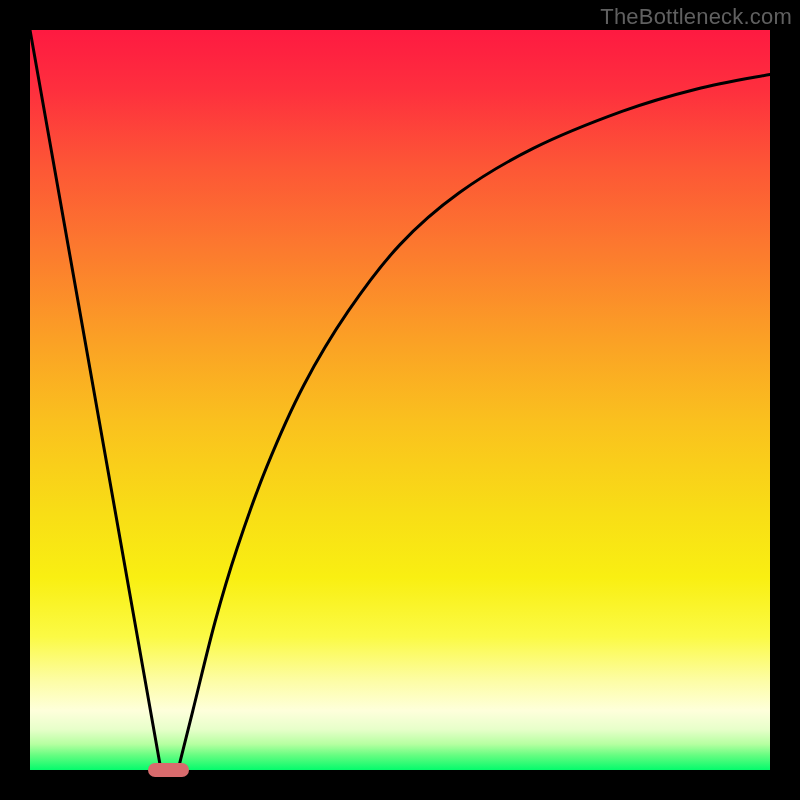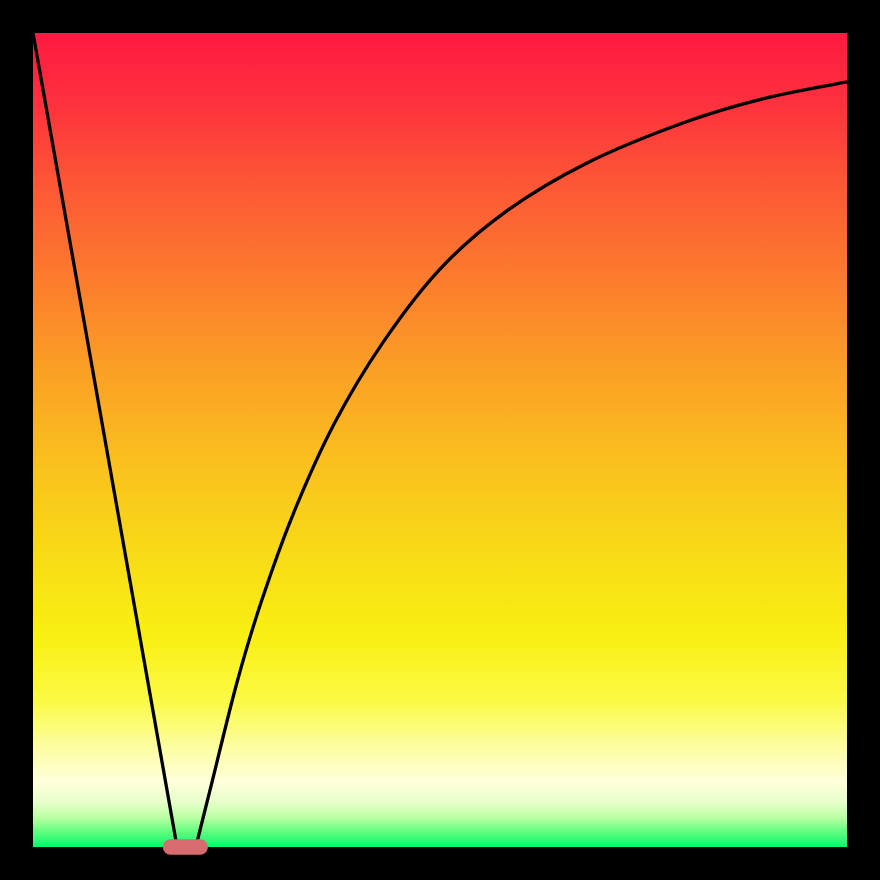--- a/index.html
+++ b/index.html
@@ -75,14 +75,15 @@
 
     <svg class="curve" viewBox="0 0 740 740" preserveAspectRatio="none">
       <path d="M 0.00 0.00 L 130.98 740.00" fill="none" stroke="#000" stroke-width="3" stroke-linecap="round" id="path-left"></path>
       <path d="M 148.00 740.00 C 150.47 730.13, 156.63 705.47, 162.80 680.80 C 168.97 656.13, 177.60 619.13, 185.00 592.00 C 192.40 564.87, 198.57 543.90, 207.20 518.00 C 215.83 492.10, 225.70 463.73, 236.80 436.60 C 247.90 409.47, 260.23 381.10, 273.80 355.20 C 287.37 329.30, 302.17 304.63, 318.20 281.20 C 334.23 257.77, 351.50 234.33, 370.00 214.60 C 388.50 194.87, 407.00 178.83, 429.20 162.80 C 451.40 146.77, 476.07 131.97, 503.20 118.40 C 530.33 104.83, 564.87 91.27, 592.00 81.40 C 619.13 71.53, 641.33 65.37, 666.00 59.20 C 690.67 53.03, 727.67 46.87, 740.00 44.40" fill="none" stroke="#000" stroke-width="3" stroke-linecap="round" id="path-right"></path>
     </svg>
 
     <div class="marker" id="marker" style="left: 118.4px; width: 40.7px; bottom: -7px; background: rgb(216, 107, 109);"></div>
 
   </div>
 
+  <div class="watermark">TheBottleneck.com</div>
 
 </div>
 
 </body></html>

